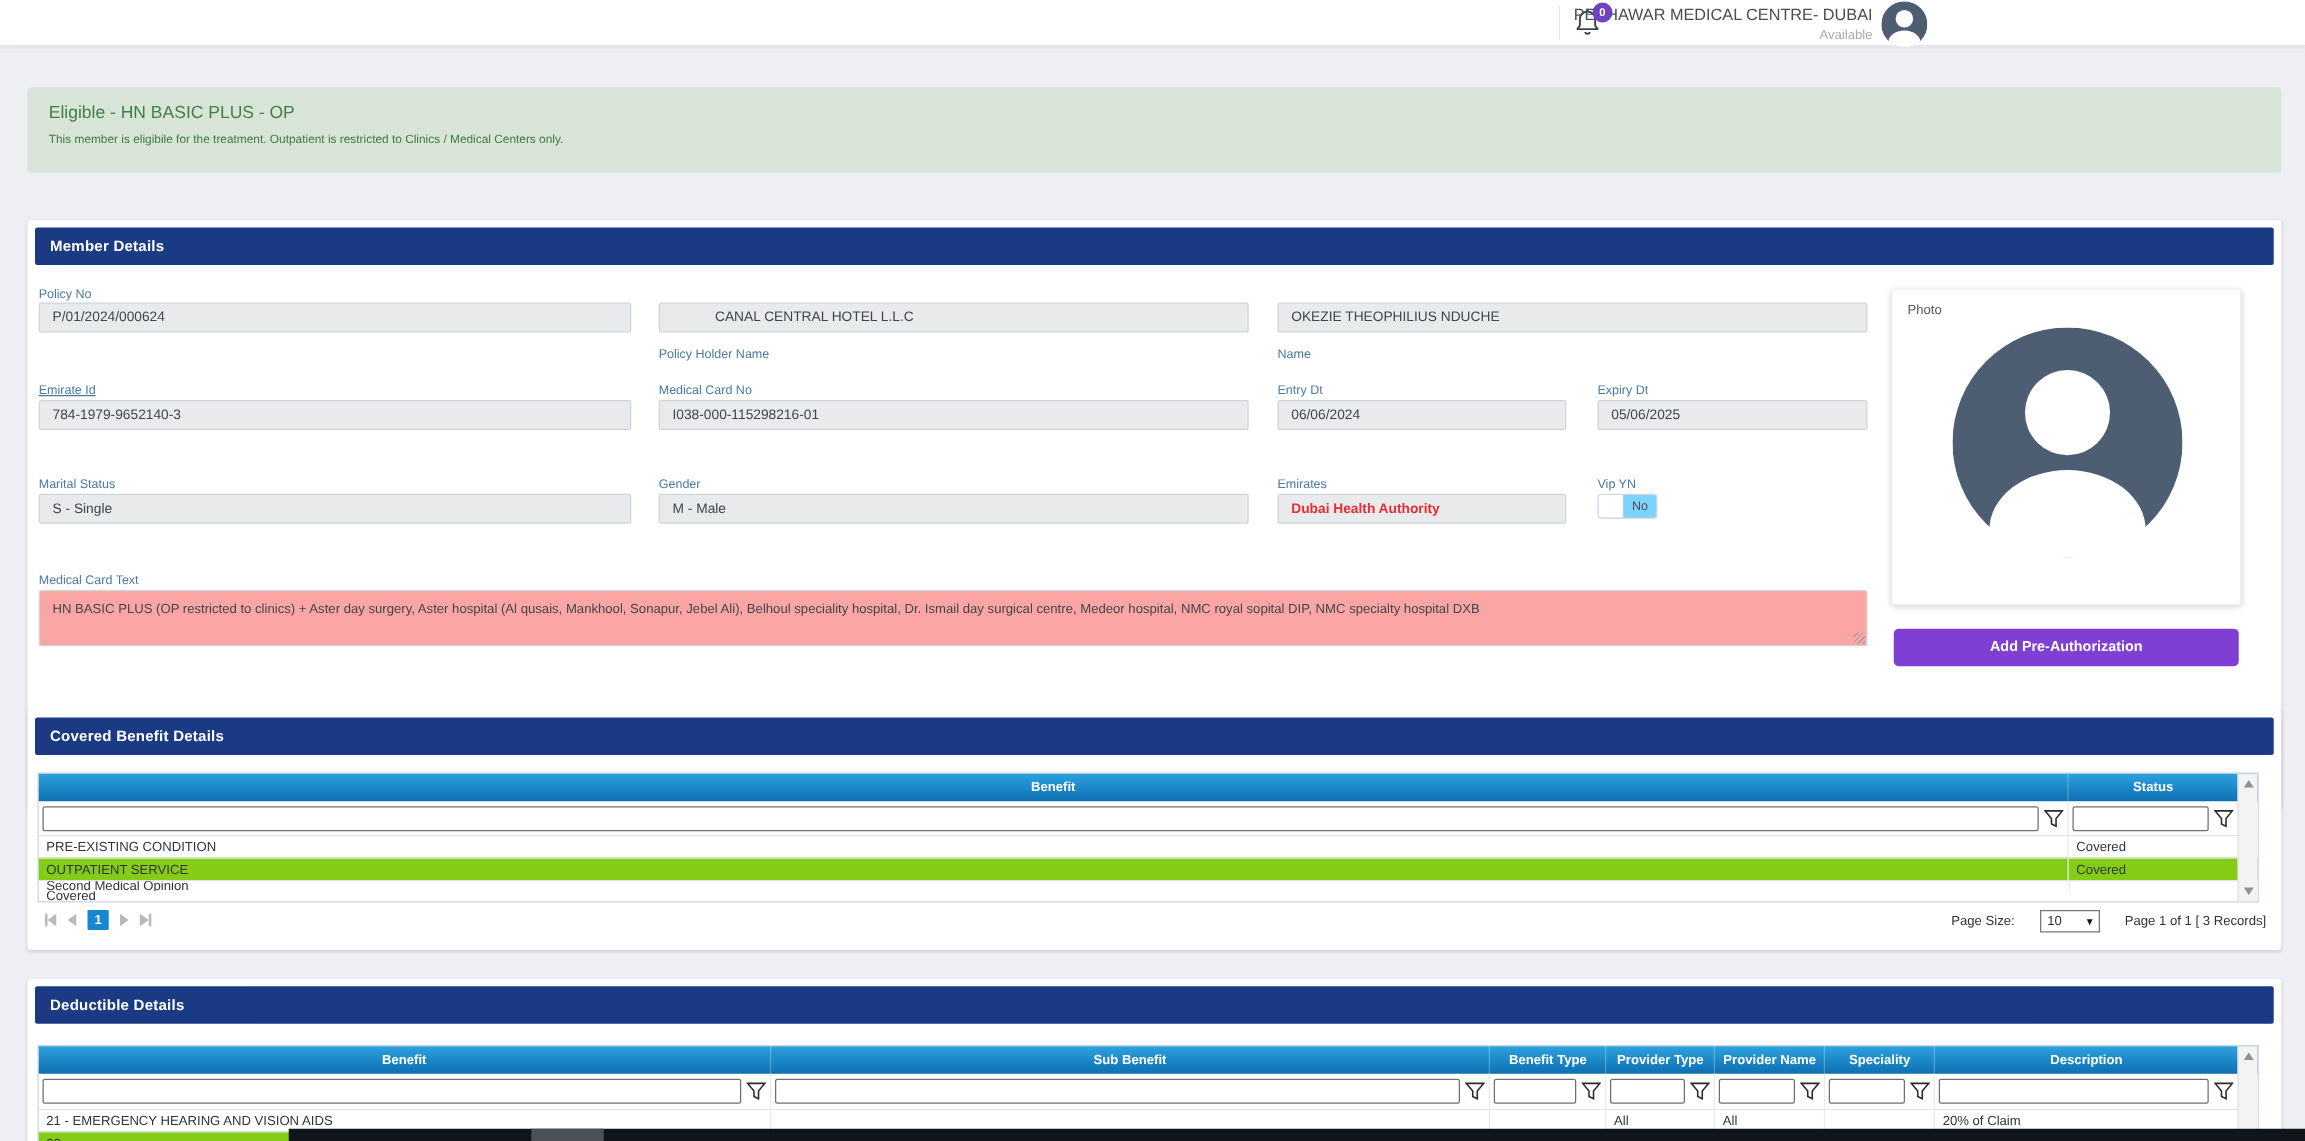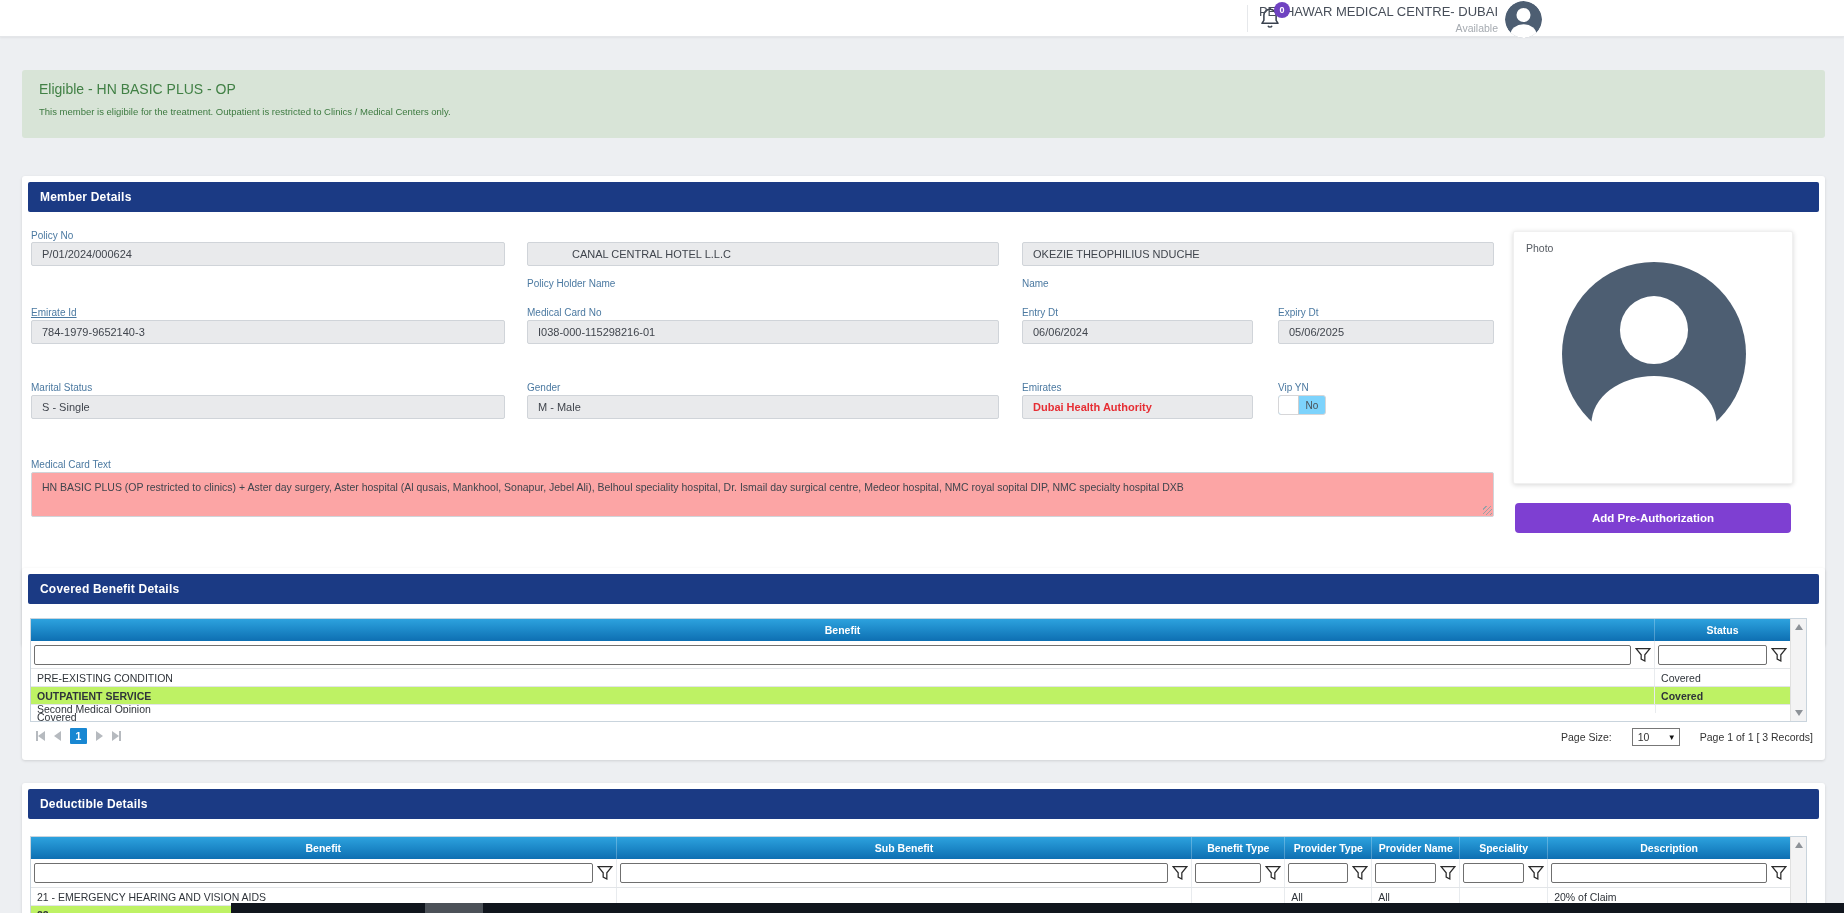--- a/index.html
+++ b/index.html
@@ -64,21 +64,21 @@
 
   
   .tbl { position:absolute; left:8px; width:1777px; border:1px solid #c9d4dd; background:#fff; }
   .thead { display:flex; height:22px;
            background:linear-gradient(180deg,#2da2de 0%,#1b86c6 55%,#0e6fb2 100%); }
   .th { display:flex; align-items:center; justify-content:center; color:#fff;
         font-size:10.5px; font-weight:bold; border-right:1px solid rgba(255,255,255,.25); }
   .trow { display:flex; border-top:1px solid #e2e5e8; }
   .td { font-size:10.5px; color:#2f343a; padding:0 6px; display:flex; align-items:center;
         border-right:1px solid #e8ebee; overflow:hidden; white-space:nowrap; }
-  .striped { background:#bef264;font-weight:bold; }
+  .striped { background:#84cc16; }
   .filter-row { display:flex; align-items:center; }
   .filter-cell { display:flex; align-items:center; border-right:1px solid #e8ebee; height:100%; padding:0 3px; }
   .filter-input { height:20px; background:#fff; border:1px solid #6f6f6f; border-radius:2px; flex:1; min-width:0; }
   .funnel { width:16px; height:16px; margin-left:4px; flex:0 0 auto; cursor:pointer; }
 
   .cc0 { width:1625px; } .cc1 { width:135px; border-right:none; }
   .dc0 { width:586px; } .dc1 { width:576px; } .dc2 { width:93px; } .dc3 { width:87px; }
   .dc4 { width:88px; } .dc5 { width:88px; } .dc6 { width:242px; border-right:none; }
 
   .vscroll { position:absolute; width:16px; background:#f3f3f4; border-left:1px solid #e0e0e0; }

